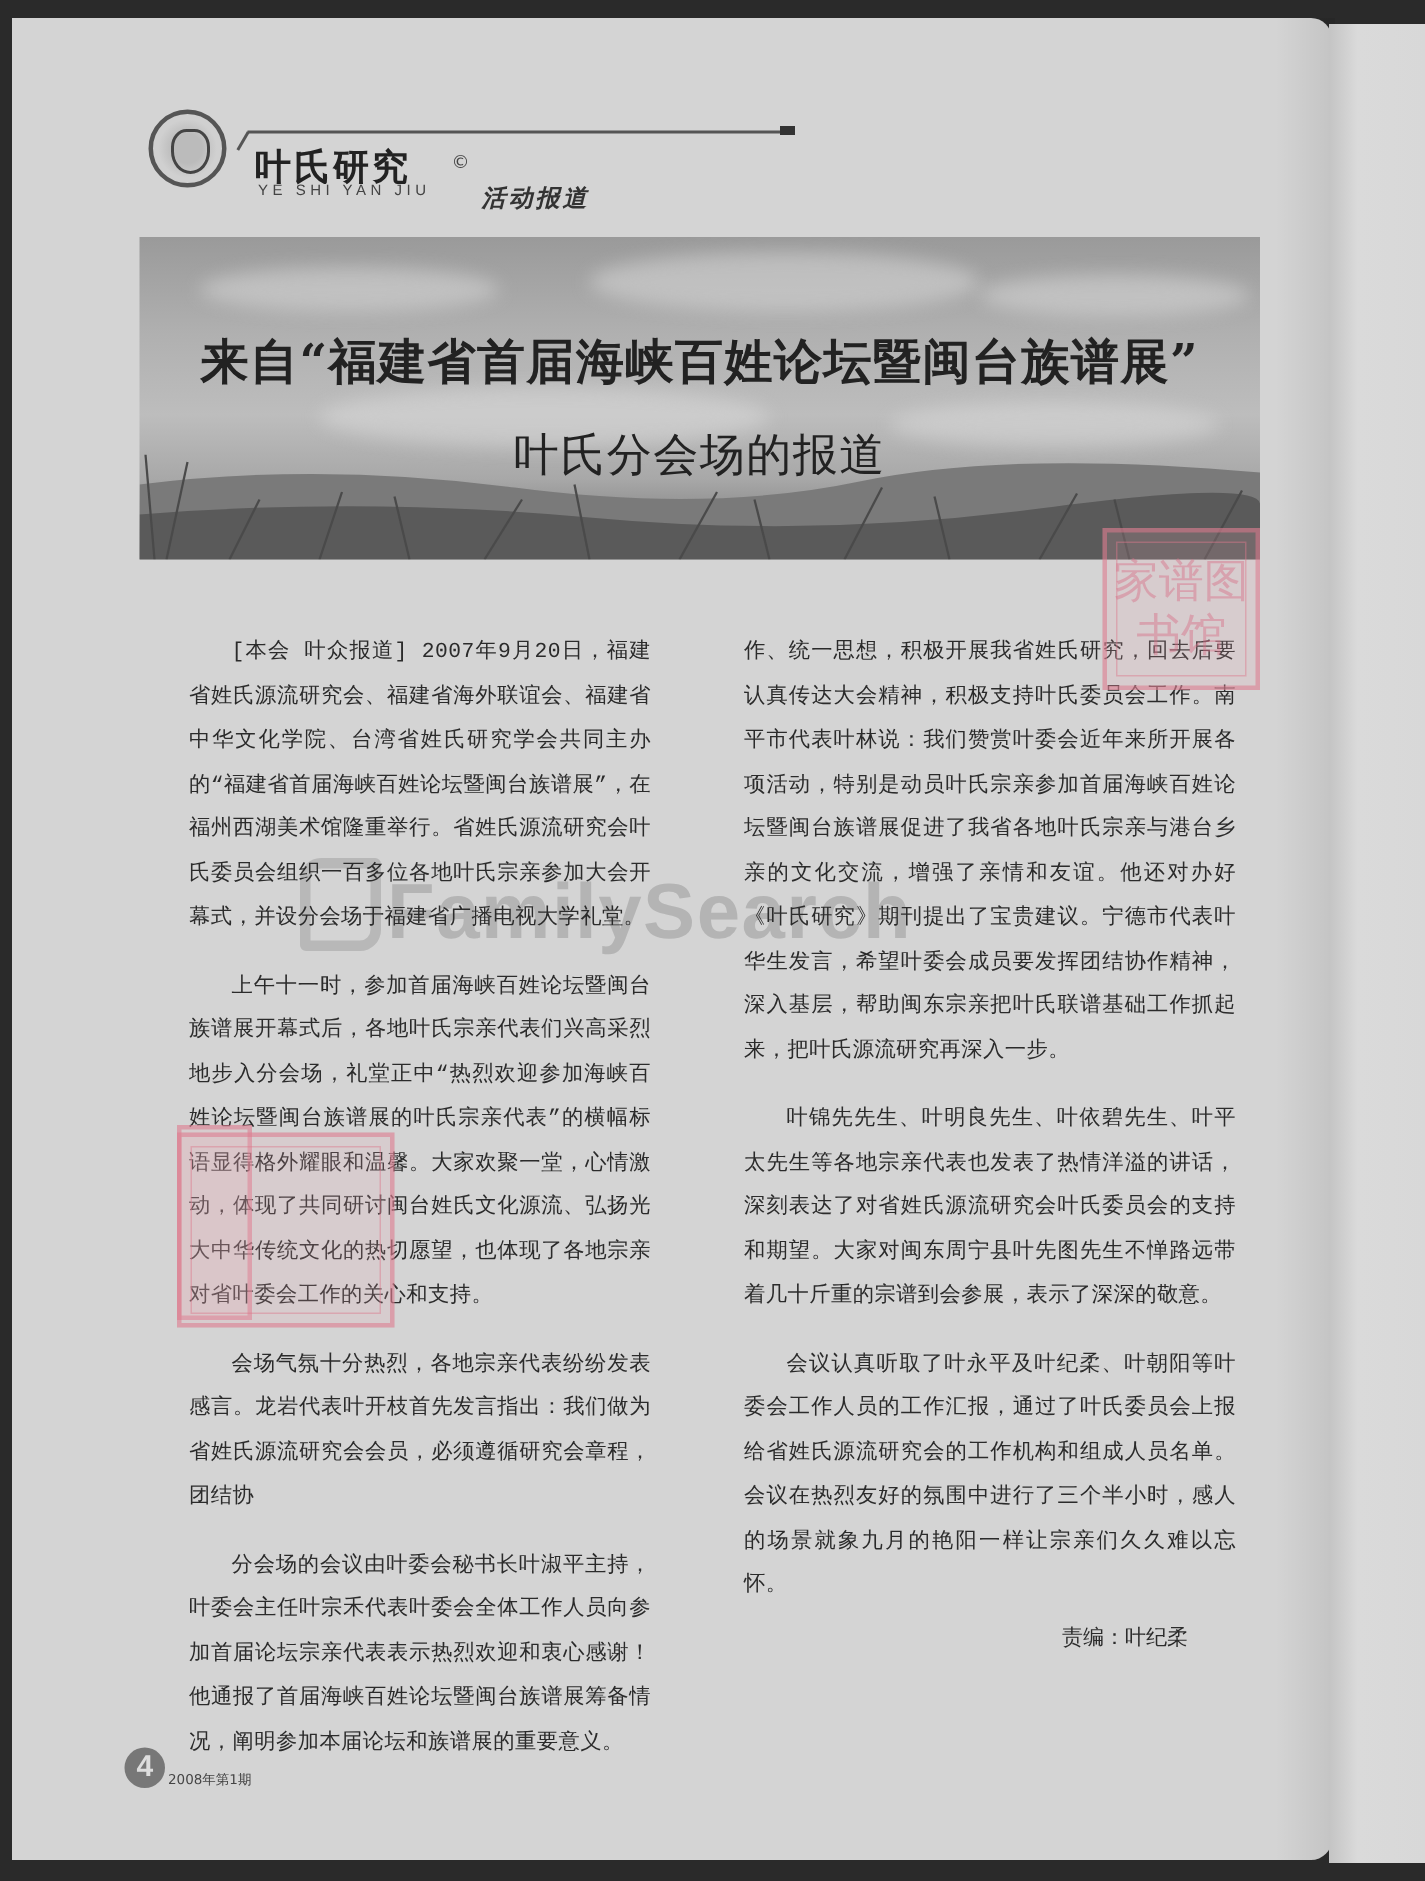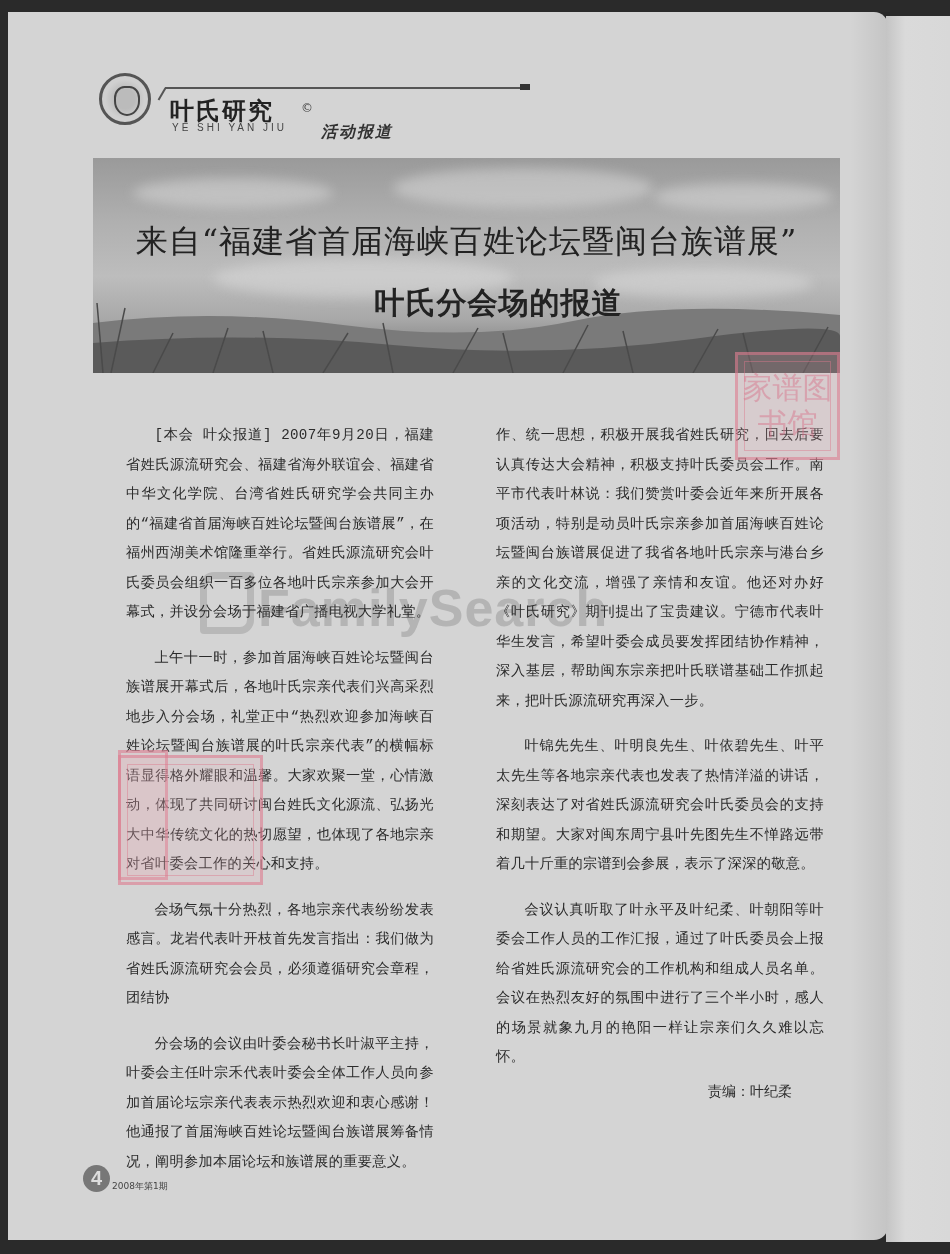--- a/index.html
+++ b/index.html
@@ -14,22 +14,22 @@
   .header-slash{position:absolute;left:66px;top:22px;width:2px;height:14px;background:#555;transform:rotate(30deg);}
   .header-end{position:absolute;left:425px;top:19px;width:10px;height:6px;background:#333;}
   .mag-title{position:absolute;left:75px;top:30px;font-size:24px;font-weight:bold;color:#222;letter-spacing:2px;font-family:"DejaVu Sans",sans-serif;}
   .mag-pinyin{position:absolute;left:77px;top:57px;font-size:10px;color:#444;letter-spacing:3px;font-family:"Liberation Sans",sans-serif;}
   .copyright{position:absolute;left:206px;top:36px;font-size:12px;color:#444;font-family:"DejaVu Sans",sans-serif;}
   .section{position:absolute;left:226px;top:33px;font-size:16px;font-weight:bold;font-style:italic;color:#333;letter-spacing:2px;margin-top:24px;}
   .banner{position:absolute;left:93px;top:158px;width:747px;height:215px;overflow:hidden;
     background:linear-gradient(to bottom,#9a9a9a 0%,#b0b0b0 30%,#bdbdbd 55%,#a8a8a8 75%,#6a6a6a 100%);}
   .cloud{position:absolute;background:rgba(220,220,220,0.5);border-radius:50%;filter:blur(6px);}
   .hills{position:absolute;left:0;bottom:0;width:100%;height:70px;}
-  .banner-title1{position:absolute;left:0;top:62px;width:100%;text-align:center;font-size:32px;color:#222;font-weight:normal;letter-spacing:1px;}
-  .banner-title2{position:absolute;left:0;top:125px;width:100%;text-align:center;font-size:30px;color:#222;font-weight:bold;letter-spacing:1px;padding-left:32px;}
+  .banner-title1{position:absolute;left:0;top:62px;width:100%;text-align:center;font-size:32px;color:#222;font-weight:bold;letter-spacing:1px;}
+  .banner-title2{position:absolute;left:0;top:125px;width:100%;text-align:center;font-size:30px;color:#222;font-weight:normal;letter-spacing:1px;}
   .col{position:absolute;font-size:14.2px;line-height:29.5px;color:#2b2b2b;text-align:justify;letter-spacing:0.3px;}
   .col p{margin:16px;text-indent:2em;font-family:Liberation Mono, monospace;}
   .col p.cont{text-indent:0;}
   .col1{left:110px;top:405px;width:340px;}
   .col2{left:480px;top:405px;width:360px;}
   .editor{position:absolute;left:708px;top:1083px;font-size:14px;color:#2b2b2b;font-family:"DejaVu Sans",sans-serif;}
   .stamp{position:absolute;border:3px solid rgba(220,120,140,0.55);background:rgba(235,170,185,0.18);box-sizing:border-box;}
   .stamp-inner{position:absolute;left:6px;top:6px;right:6px;bottom:6px;border:1.5px solid rgba(220,120,140,0.45);}
   .stamp-text{position:absolute;left:0;top:0;width:100%;height:100%;display:flex;flex-wrap:wrap;align-content:center;justify-content:center;color:rgba(215,110,135,0.45);font-size:30px;line-height:36px;text-align:center;}
   .watermark{position:absolute;left:258px;top:578px;font-family:"Liberation Sans",sans-serif;font-size:52px;font-weight:bold;color:rgba(120,120,120,0.35);letter-spacing:1px;}

